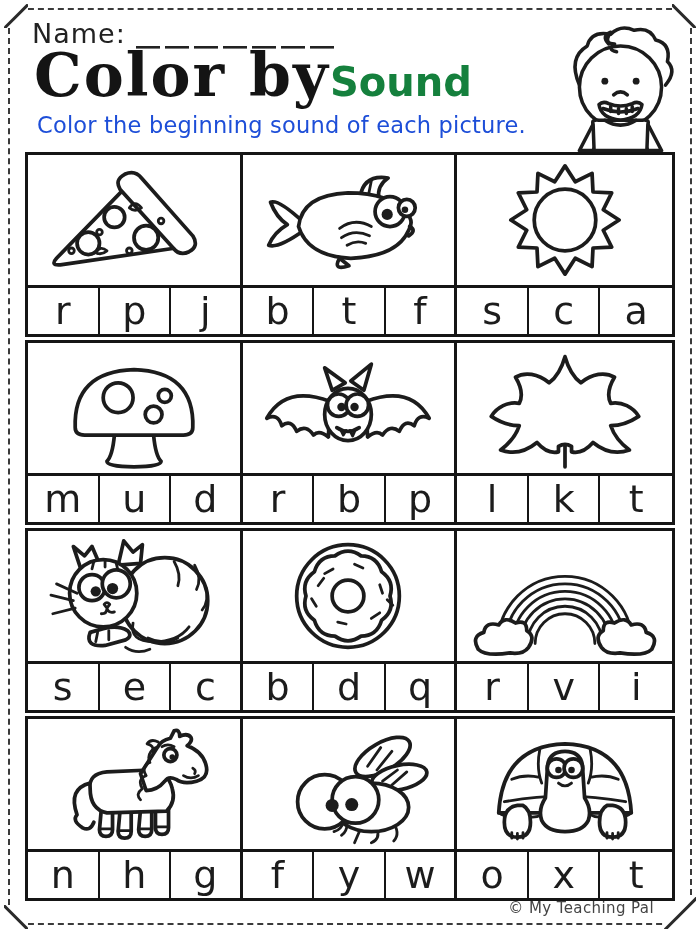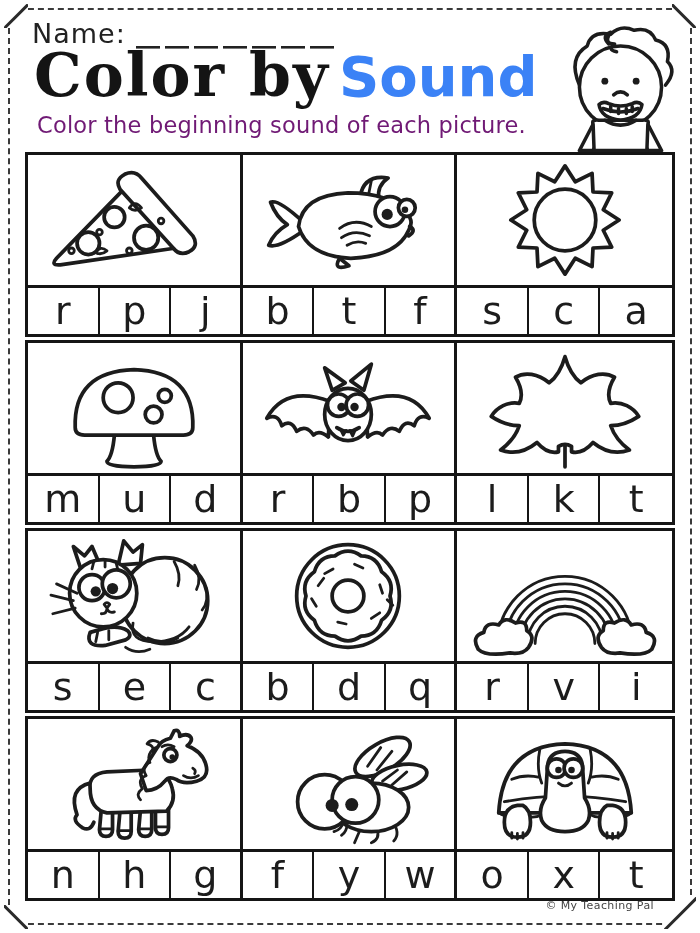--- a/index.html
+++ b/index.html
@@ -14,22 +14,22 @@
   .corner.br{right:4px;bottom:4px;width:32px;height:32px;} .corner.br::after{left:-6px;top:15px;width:46px;transform:rotate(-45deg);}
 
   .name-row{position:absolute;left:32px;top:18px;z-index:3;display:flex;align-items:flex-end;}
   .name-label{font-size:27px;letter-spacing:1px;color:#222;}
   .name-line{width:200px;height:30px;margin-left:10px;
      background:repeating-linear-gradient(90deg,#222 0 24px,transparent 24px 29px);
      background-size:100% 2.6px;background-position:0 100%;background-repeat:no-repeat;}
 
   .title{position:absolute;left:34px;top:40px;z-index:3;white-space:nowrap;}
   .title .t1{font-family:"DejaVu Serif",serif;font-weight:700;font-size:60px;letter-spacing:2px;color:#141414;margin-top:32px;}
-  .title .t2{font-family:"DejaVu Sans",sans-serif;font-weight:700;font-size:56px;letter-spacing:0px;margin-left:9px;color:#3b82f6;}
-  .subtitle{position:absolute;left:37px;top:112px;z-index:3;font-size:22.5px;color:#701a75;letter-spacing:0.2px;text-align:center;}
+  .title .t2{font-family:"DejaVu Sans",sans-serif;font-weight:700;font-size:40px;letter-spacing:0px;margin-left:0;color:#15803d;}
+  .subtitle{position:absolute;left:37px;top:112px;z-index:3;font-size:22.5px;color:#1d4ed8;letter-spacing:0.2px;text-align:center;}
 
   .boy{position:absolute;right:14px;top:22px;z-index:3;}
 
   .grid{position:absolute;left:25px;top:152px;width:650px;z-index:3;}
   .band{border:3.5px solid #151515;background:#fff;margin-bottom:3px;}
   .pics{display:grid;grid-template-columns:repeat(3,1fr);border-bottom:3px solid #151515;}
   .pic{height:130px;display:flex;align-items:center;justify-content:center;border-right:3px solid #151515;overflow:hidden;}
   .pic:last-child{border-right:none;}
   .lets{display:grid;grid-template-columns:repeat(9,1fr);}
   .let{height:46px;display:flex;align-items:center;justify-content:center;
@@ -39,21 +39,21 @@
 
   .art{width:196px;height:122px;}
   .art path,.art circle,.art ellipse{stroke:#1c1c1c;stroke-width:4;fill:none;stroke-linecap:round;stroke-linejoin:round;}
   .art .f{fill:#fff;}
   .art .k{fill:#1c1c1c;stroke:none;}
   .art .thin{stroke-width:3;}
   .boy path,.boy circle{stroke:#1c1c1c;stroke-width:3.6;fill:none;stroke-linecap:round;stroke-linejoin:round;}
   .boy .f{fill:#fff;}
   .boy .k{fill:#1c1c1c;stroke:none;}
 
-  .credit{position:absolute;right:46px;top:899px;z-index:3;font-size:11px;color:#444;letter-spacing:0.4px;}
+  .credit{position:absolute;right:46px;top:899px;z-index:3;font-size:15px;color:#444;letter-spacing:0.4px;}
 </style>
 </head>
 <body>
 
 <div class="page">
   <div class="frame"></div>
   <div class="corner tl"></div>
   <div class="corner tr"></div>
   <div class="corner bl"></div>
   <div class="corner br"></div>

